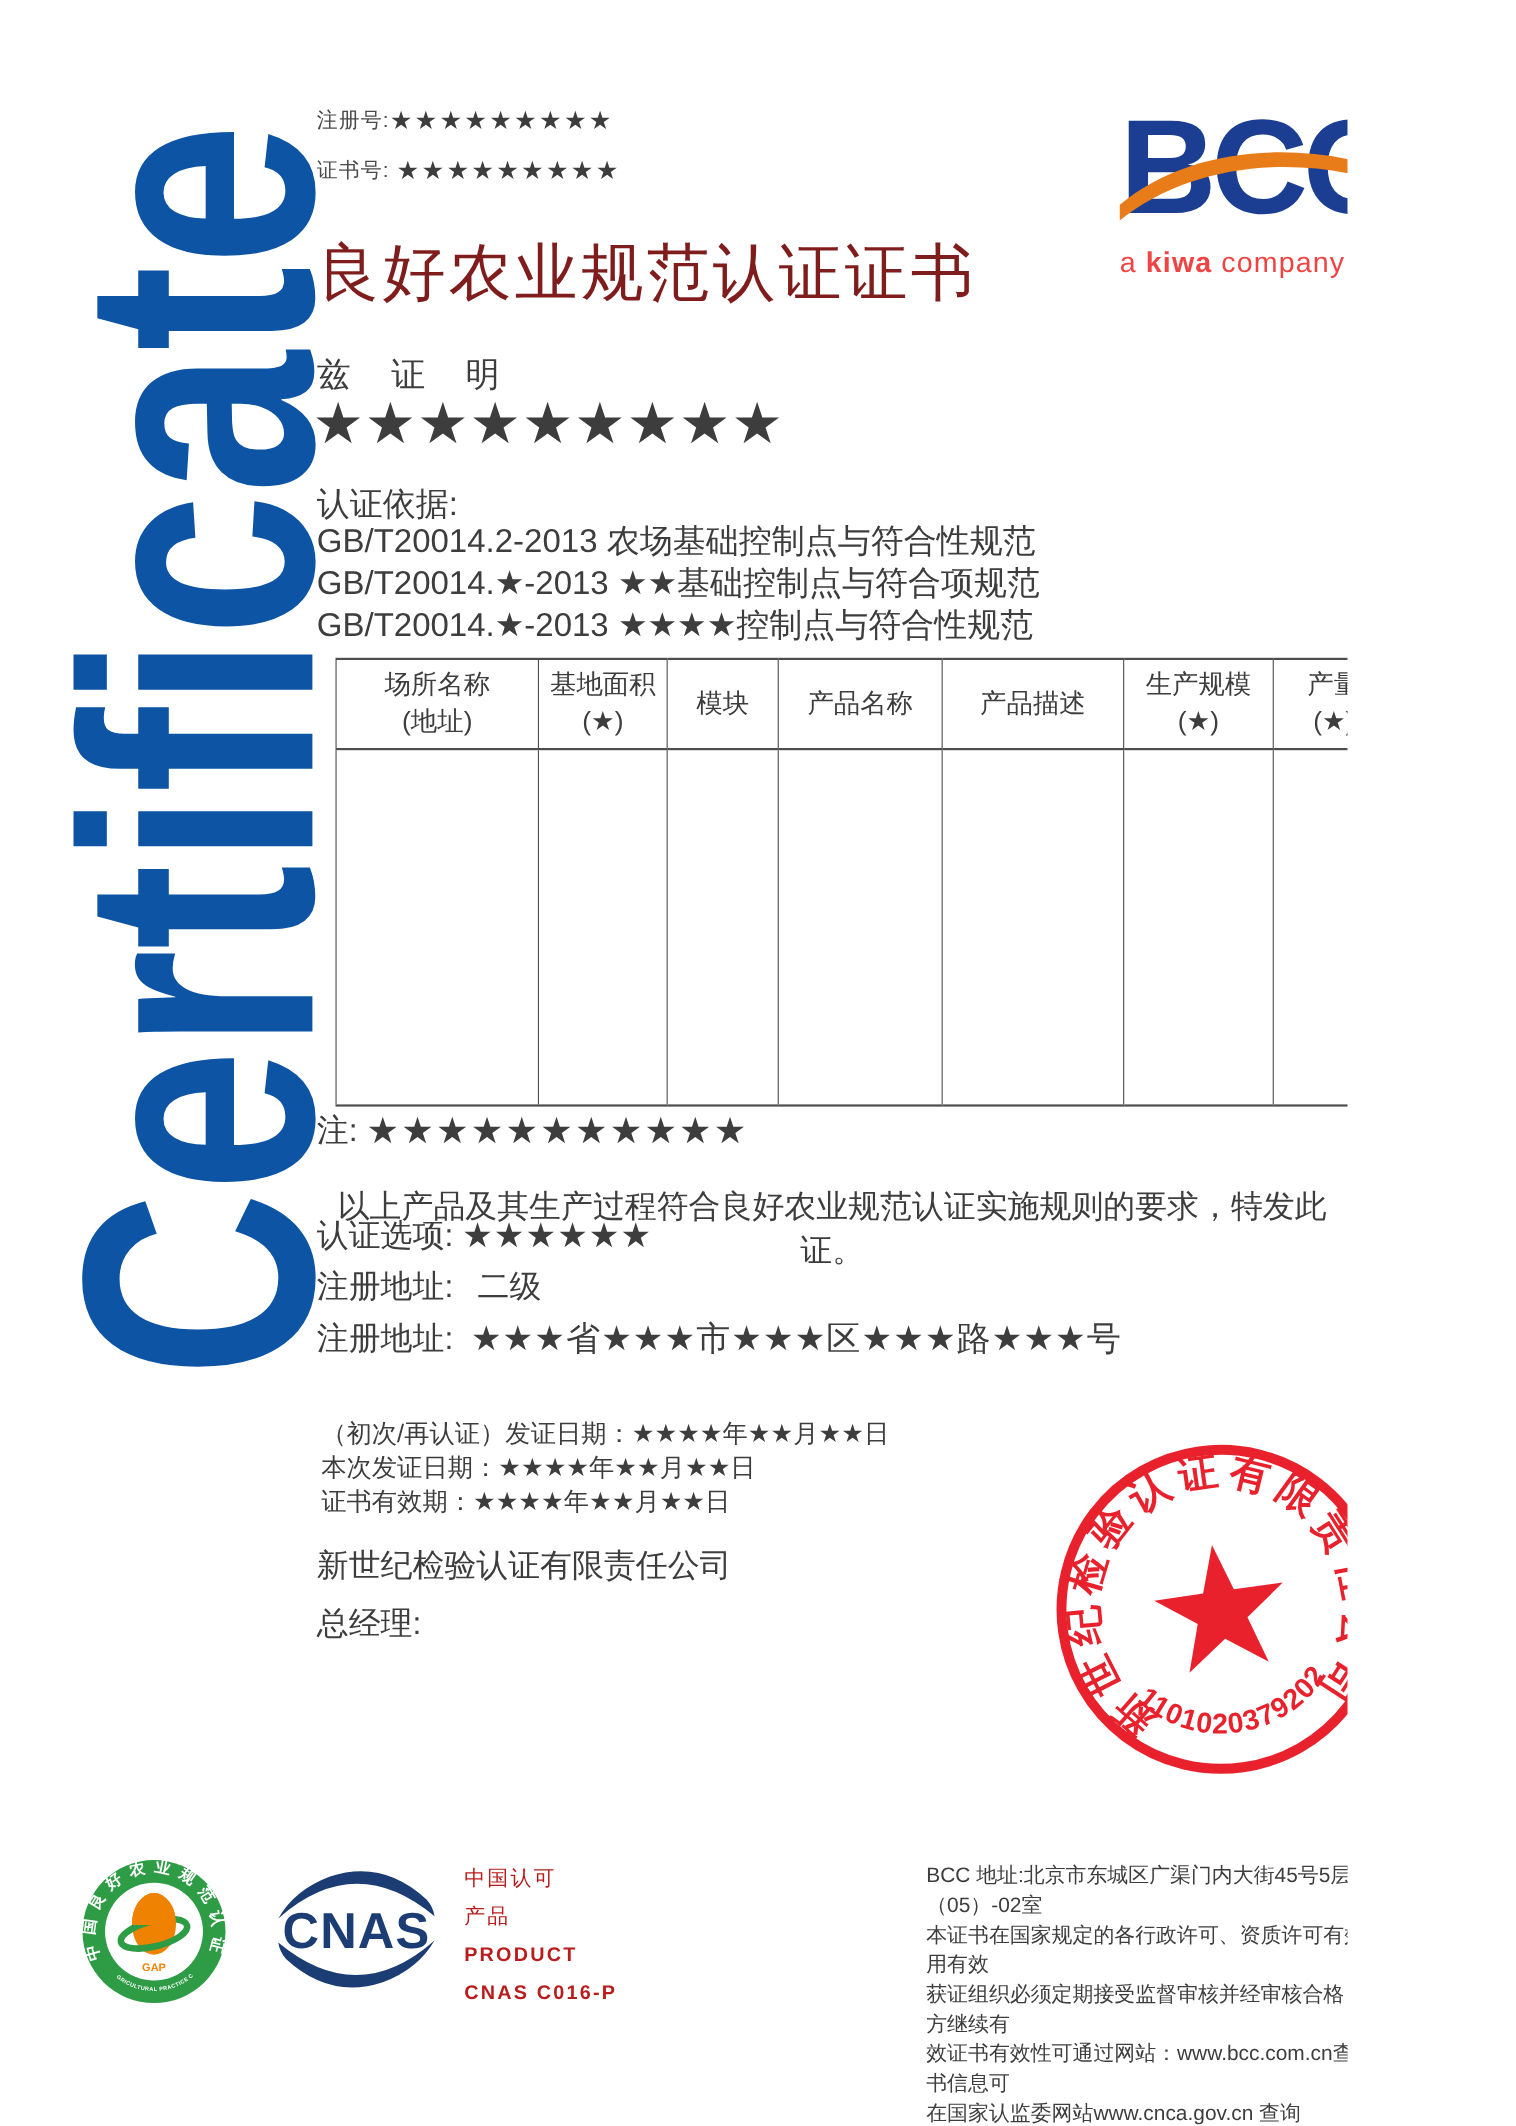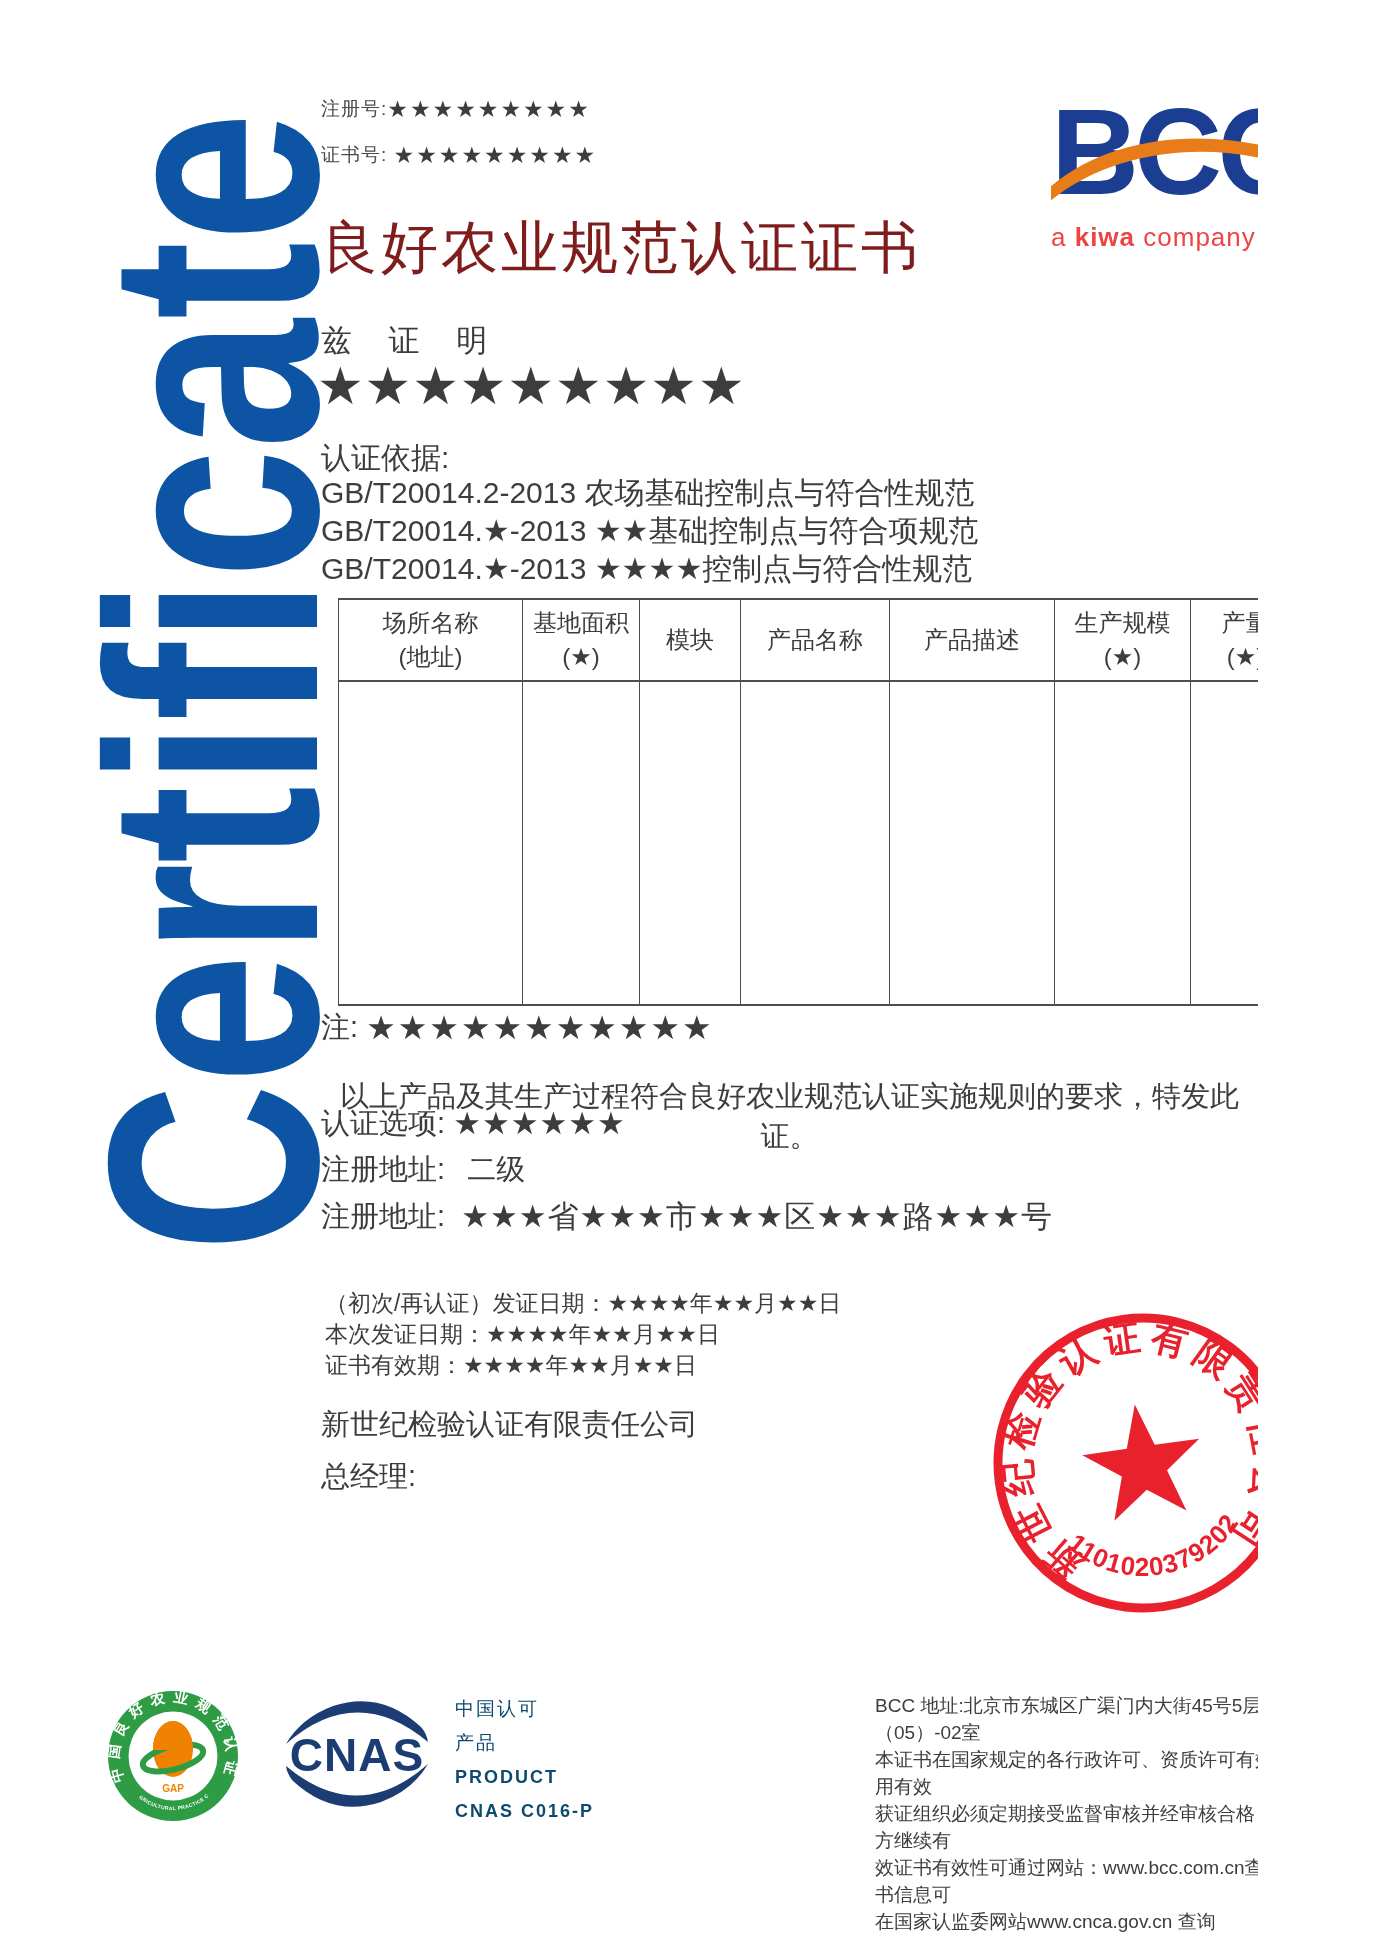--- a/index.html
+++ b/index.html
@@ -1,18 +1,18 @@
 <!DOCTYPE html>
 <html><head>
 <meta charset="utf-8">
 <style>
   html,body{margin:0;padding:0;background:#fff;}
   .page{
     position:relative;width:1225px;height:1933px;background:#ffffff;
-    font-family:"Liberation Sans","DejaVu Sans",sans-serif;color:#3d3d3d;overflow:hidden;margin-left:33px;
+    font-family:"Liberation Sans","DejaVu Sans",sans-serif;color:#3d3d3d;overflow:hidden;
   }
   .abs{position:absolute;}
   
   .id-line{font-size:19px;color:#4a4a4a;letter-spacing:1px;}
   .id-line .stars{font-size:23px;color:#3d3d3d;vertical-align:-2px;letter-spacing:2px;}
   
   .bcc-tagline{font-size:26px;color:#ef4444;letter-spacing:1px;}
   .bcc-tagline b{font-weight:bold;}
   
   .title{font-size:57px;color:#7f1d1d;letter-spacing:3px;font-weight:500;}
@@ -32,21 +32,21 @@
   .note-line{font-size:29px;}
   .note-line .stars{font-size:33px;letter-spacing:2px;vertical-align:-2px;}
   .statement{font-size:29px;}
   .kv-line{font-size:29px;}
   .kv-line .stars{font-size:31px;letter-spacing:1px;vertical-align:-1px;}
   
   .date-line{font-size:23px;line-height:31px;color:#3d3d3d;}
   
   .issuer{font-size:29px;line-height:52px;}
   
-  .accred{font-size:19px;line-height:34px;color:#0c4a6e;letter-spacing:2px;}
+  .accred{font-size:19px;line-height:34px;color:#b91c1c;letter-spacing:2px;}
   .accred .b{font-weight:bold;letter-spacing:2px;font-size:18px;}
   .info{font-size:19px;line-height:27px;color:#3d3d3d;width:465px;}
 </style>
 </head>
 <body>
 
 <div class="page">
 
   <svg class="abs" style="left:46px;top:0;" width="250" height="1300">
     <text transform="translate(238 1252) rotate(-90) scale(1,1.62)" textLength="1140" lengthAdjust="spacingAndGlyphs" font-size="185" font-weight="bold" fill="#0d55a4" font-family="Liberation Sans, DejaVu Sans, sans-serif">Certificate</text>

